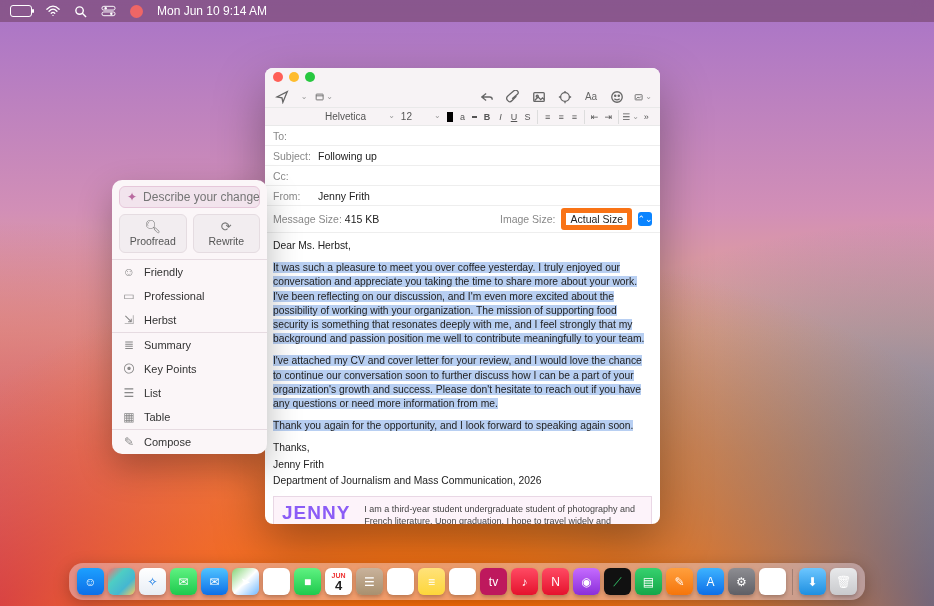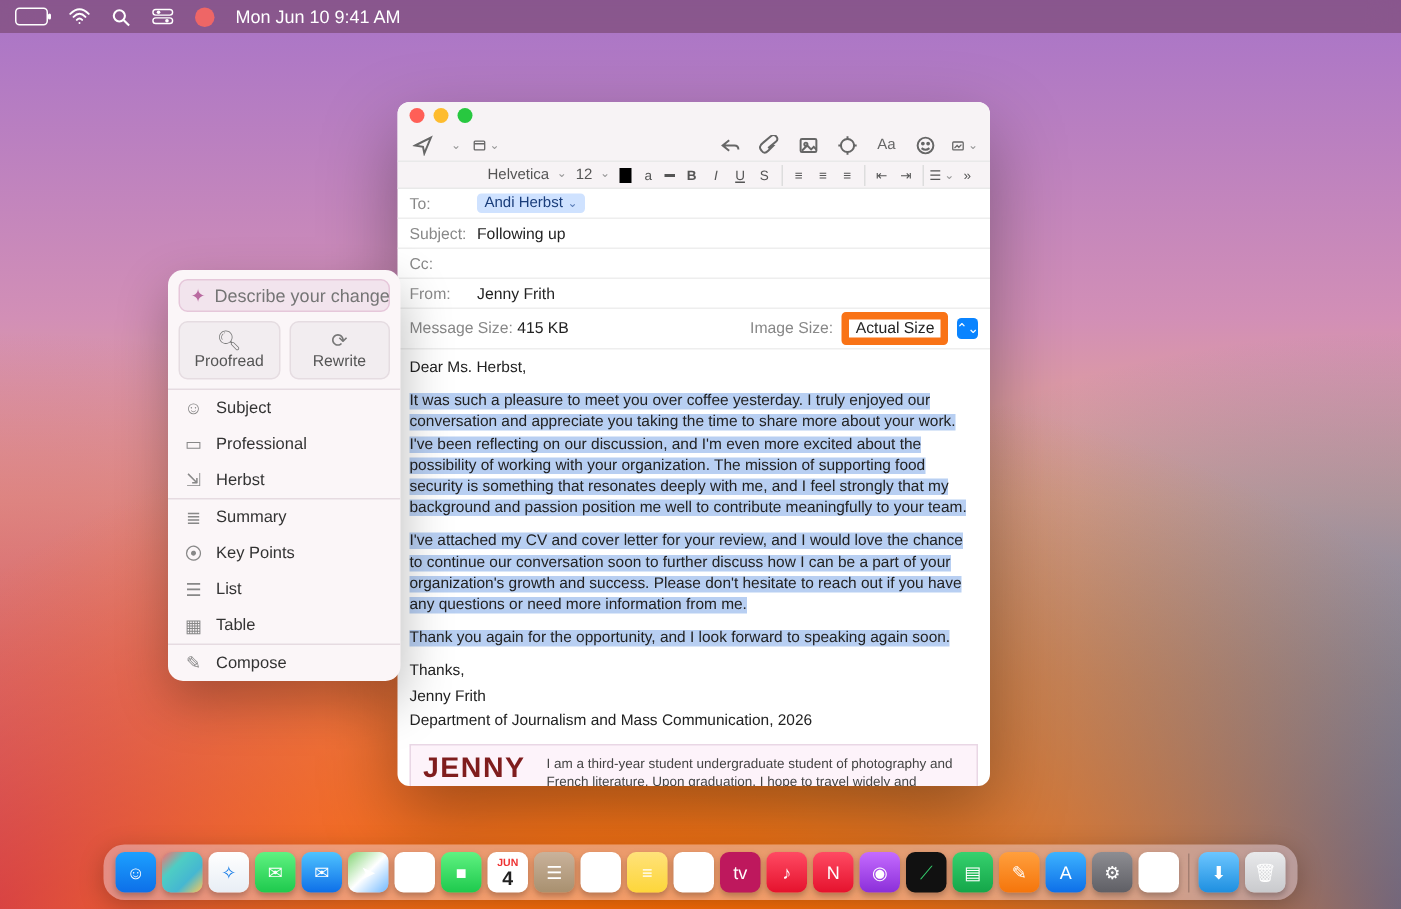--- a/index.html
+++ b/index.html
@@ -38,42 +38,42 @@
   .mw-title { height:18px; display:flex; align-items:center; gap:6px; padding:0 8px; background:#f7f3f5;}
   .traffic{display:flex;gap:6px;}
   .traffic span{width:10px;height:10px;border-radius:50%;}
   .tl-r{background:#ff5f57;} .tl-y{background:#febc2e;} .tl-g{background:#28c840;}
   .mw-toolbar { height:22px; background:#f7f3f5; display:flex; align-items:center; gap:8px; padding:0 8px; border-bottom:1px solid #e9e9e9;}
   .tbtn { width:18px;height:14px;display:flex;align-items:center;justify-content:center;color:#666; }
   .tbtn svg{width:14px;height:14px;fill:none;stroke:#666;stroke-width:1.5;}
   .tbsep{width:1px;height:14px;background:#ddd;}
   .mw-toolbar .spacer{flex:1;}
   .fmt-toolbar{height:18px;background:#f7f3f5;display:flex;align-items:center;gap:6px;padding:0 10px 0 60px;border-bottom:1px solid #e9e9e9;font-size:10px;color:#555;}
-  .fmt-toolbar .font-sel{display:flex;gap:3px;}
+  .fmt-toolbar .font-sel{display:flex;gap:20px;}
   .fmt-chip{width:10px;height:10px;background:#000;}
   .fmt-line{width:8px;height:2px;background:#555;}
   .fmt-icon{width:12px;height:12px;display:inline-flex;align-items:center;justify-content:center;font-size:9px;}
 
   .hdr-row{display:flex;align-items:center;min-height:20px;border-bottom:1px solid #eee;padding:2px 8px;}
   .hdr-label{width:45px;color:#888;font-size:10.5px;text-align:left;}
   .hdr-val{flex:1;font-size:10.5px;color:#222;}
   .token{background:#cfe2ff;border-radius:3px;padding:1px 5px;font-size:10px;color:#1a3d7a;display:inline-flex;align-items:center;gap:3px;}
   .token::after{content:"⌄";font-size:8px;color:#5a7db8;}
   .msg-size-row{display:flex;align-items:center;padding:2px 8px;border-bottom:1px solid #eee;font-size:10.5px;color:#888;}
   .msg-size-row .right{margin-left:auto;display:flex;align-items:center;gap:6px;}
   .size-sel{color:#222;border:5px solid #f97316;border-radius:3px;padding:0 4px;}
   .size-btn{width:14px;height:14px;border-radius:3px;background:#0a84ff;color:#fff;display:inline-flex;align-items:center;justify-content:center;font-size:9px;}
 
   .body-area{padding:6px 8px 8px;font-size:10.3px;line-height:1.38;color:#222;overflow:auto;}
   .body-area p{margin-bottom:8px;}
   .sel{background:#b8cff2;}
 
   .resume{border:1px solid #e9d7e5;margin-top:4px;background:#fdf3fa;display:flex;flex-direction:column;padding:6px 8px 8px;}
   .resume-top{display:flex;gap:14px;}
-  .resume-name{font-size:19px;font-weight:700;letter-spacing:1px;line-height:1.0;color:#7f1d1d;}
+  .resume-name{font-size:19px;font-weight:700;letter-spacing:1px;line-height:1.0;color:#8b5cf6;}
   .resume-intro{font-size:9px;line-height:1.35;color:#444;flex:1;}
 
   
   .popover{
     position:absolute; left:112px; top:180px; width:155px;
     background:#fbf6f8; border-radius:10px; box-shadow:0 14px 34px rgba(0,0,0,0.28);
     font-size:11.5px; color:#333; overflow:hidden;
   }
   .pv-search{margin:6px 7px 6px;display:flex;align-items:center;gap:6px;
     background:#f2e4ed;border:1px solid #e6c7da;border-radius:6px;padding:3px 7px;}
@@ -145,21 +145,21 @@
       </span>
     <span>
         <svg width="15" height="12" viewBox="0 0 16 12">
           <rect x="1" y="1" width="14" height="4" rx="2" stroke="#fff" fill="none"></rect>
           <rect x="1" y="7" width="14" height="4" rx="2" stroke="#fff" fill="none"></rect>
           <circle cx="5" cy="3" r="1.3" fill="#fff"></circle>
           <circle cx="11" cy="9" r="1.3" fill="#fff"></circle>
         </svg>
       </span>
     <span class="status-avatar"></span>
-    <span class="mi">Mon Jun 10  9:41 AM</span>
+    <span class="mi">Mon Jun 10  9:14 AM</span>
   </div>
 </div>
 
 <div class="mail-window">
   <div class="mw-title">
     <div class="traffic">
       <span class="tl-r"></span>
       <span class="tl-y"></span>
       <span class="tl-g"></span>
     </div>
@@ -246,21 +246,20 @@
     <span class="tbsep"></span>
     <span class="fmt-icon">⇤</span>
     <span class="fmt-icon">⇥</span>
     <span class="tbsep"></span>
     <span class="fmt-icon">☰<span class="chev">⌄</span></span>
     <span class="fmt-icon">»</span>
   </div>
 
   <div class="hdr-row">
     <span class="hdr-label">To:</span>
-    <span class="hdr-val"><span class="token">Andi Herbst</span></span>
   </div>
   <div class="hdr-row">
     <span class="hdr-label">Subject:</span>
     <span class="hdr-val">Following up</span>
   </div>
   <div class="hdr-row">
     <span class="hdr-label">Cc:</span>
     <span class="hdr-val"></span>
   </div>
   <div class="hdr-row">
@@ -310,21 +309,21 @@
       <span>Proofread</span>
     </div>
     <div class="pv-bigbtn">
       <span class="bicon">⟳</span>
       <span>Rewrite</span>
     </div>
   </div>
   <div class="pv-sep"></div>
   <div class="pv-item">
       <span class="picon">☺︎</span>
-      <span>Subject</span>
+      <span>Friendly</span>
     </div>
   <div class="pv-item">
       <span class="picon">▭</span>
       <span>Professional</span>
     </div>
   <div class="pv-item">
       <span class="picon">⇲</span>
       <span>Herbst</span>
     </div>
   <div class="pv-sep"></div>

